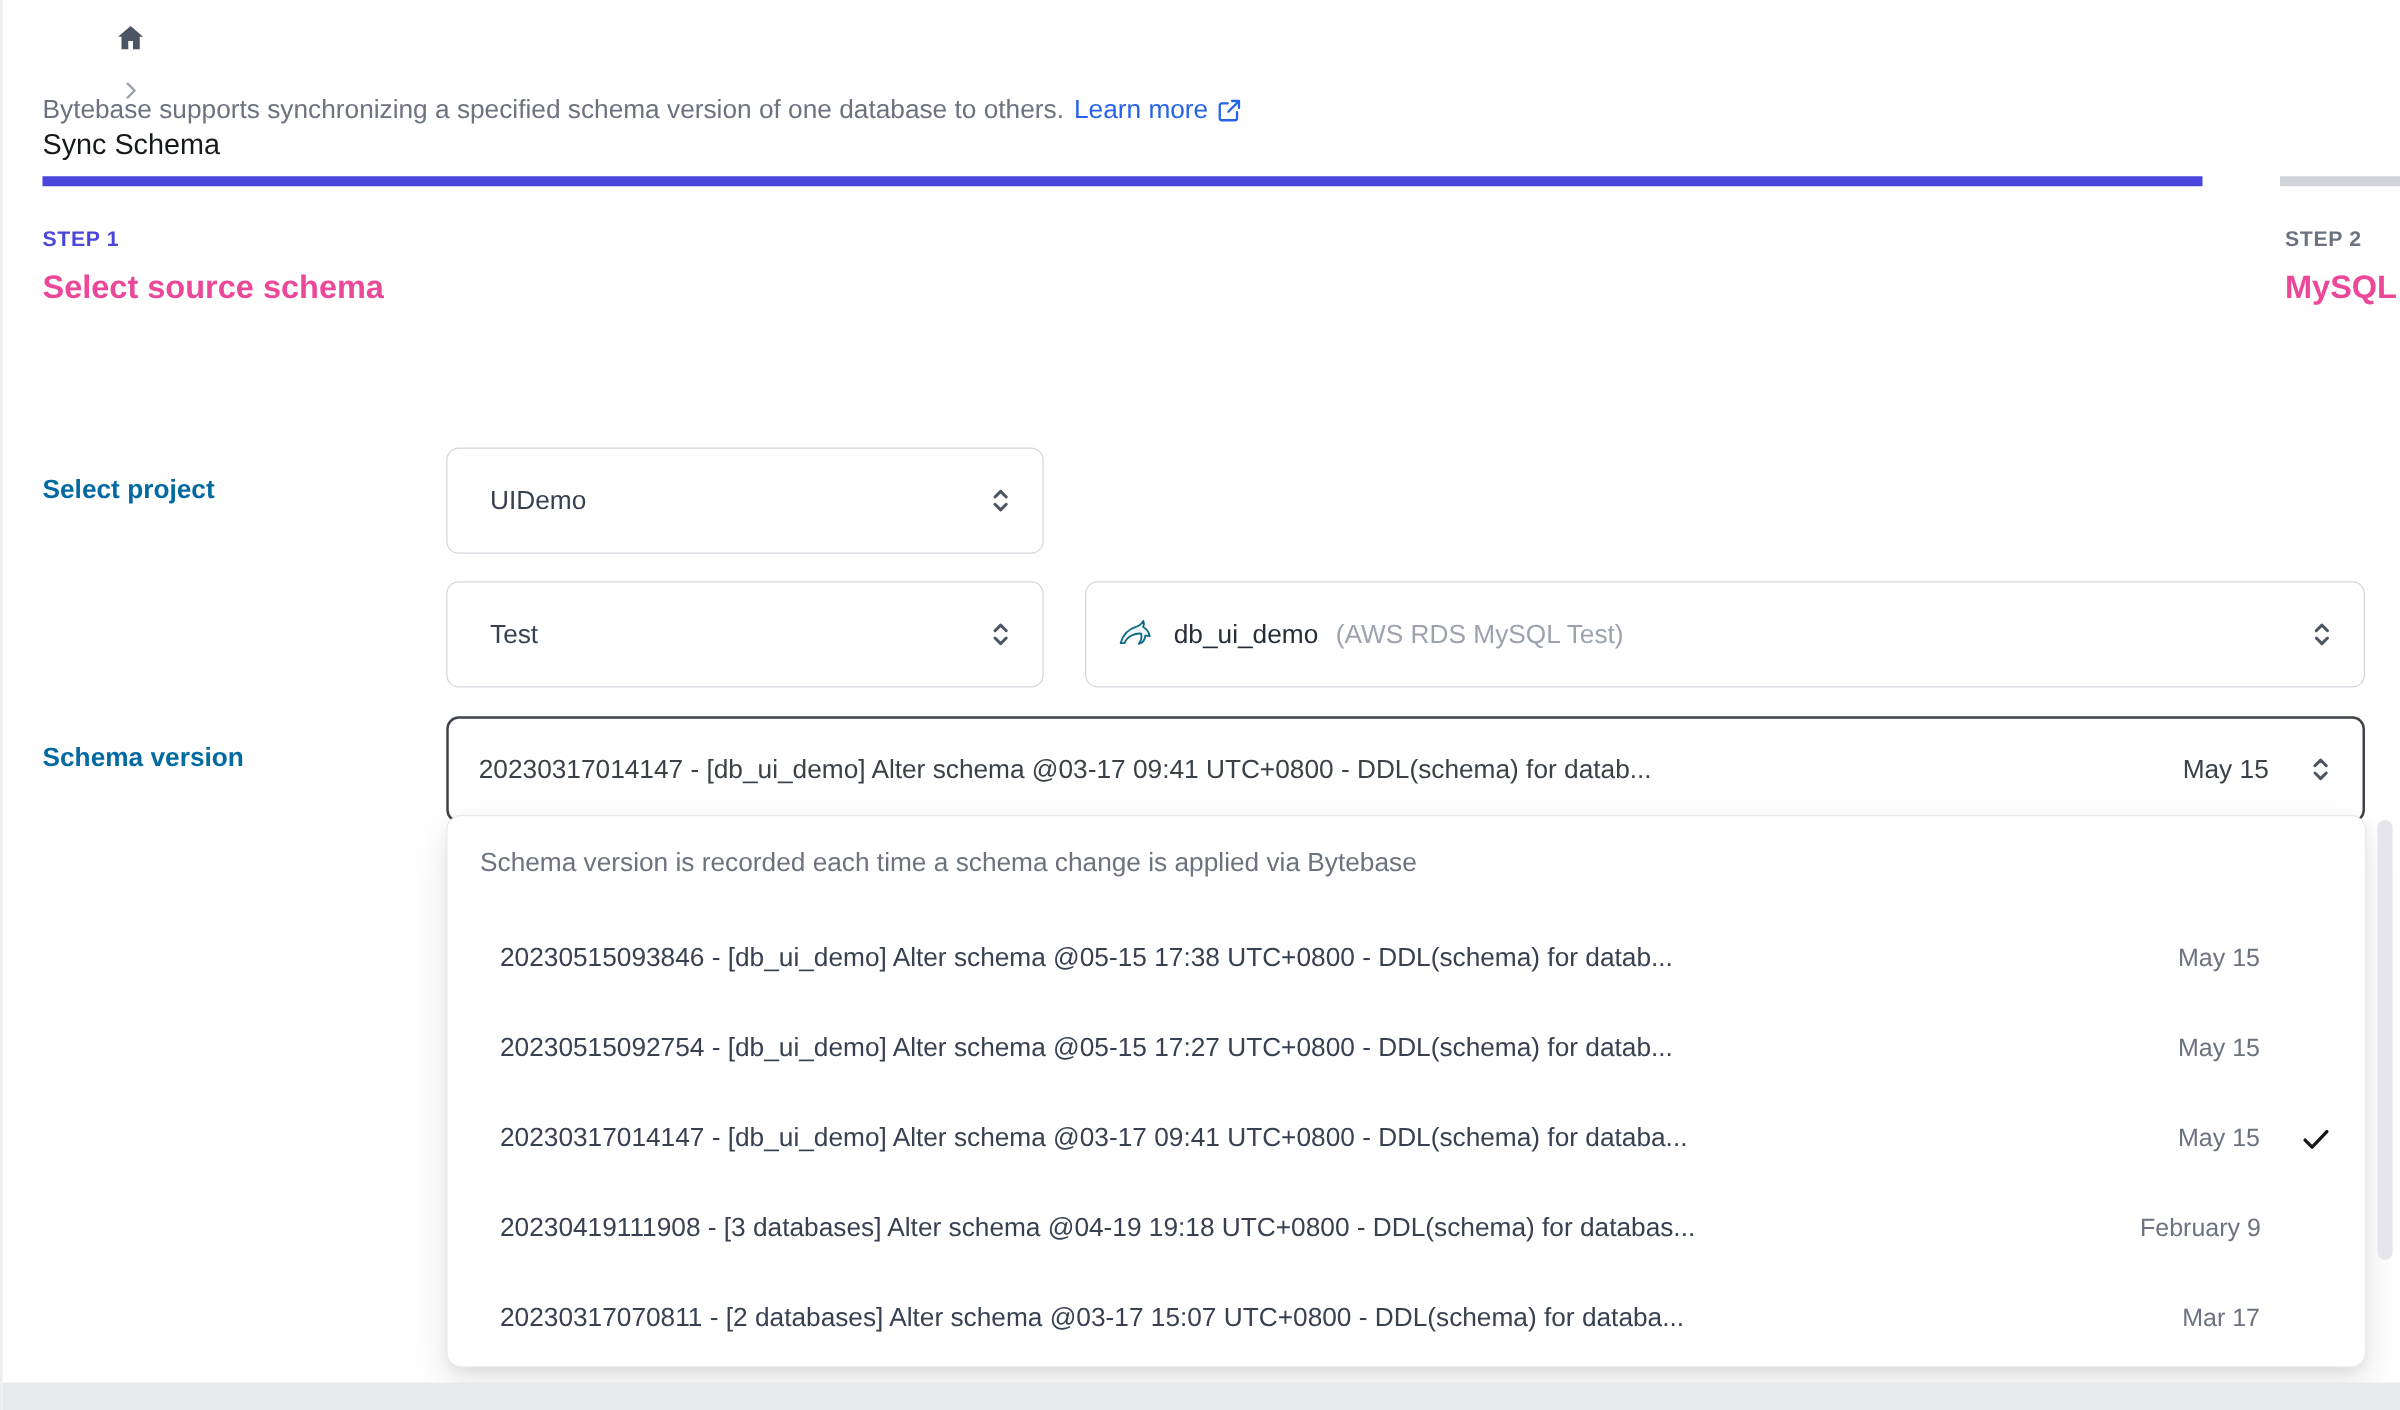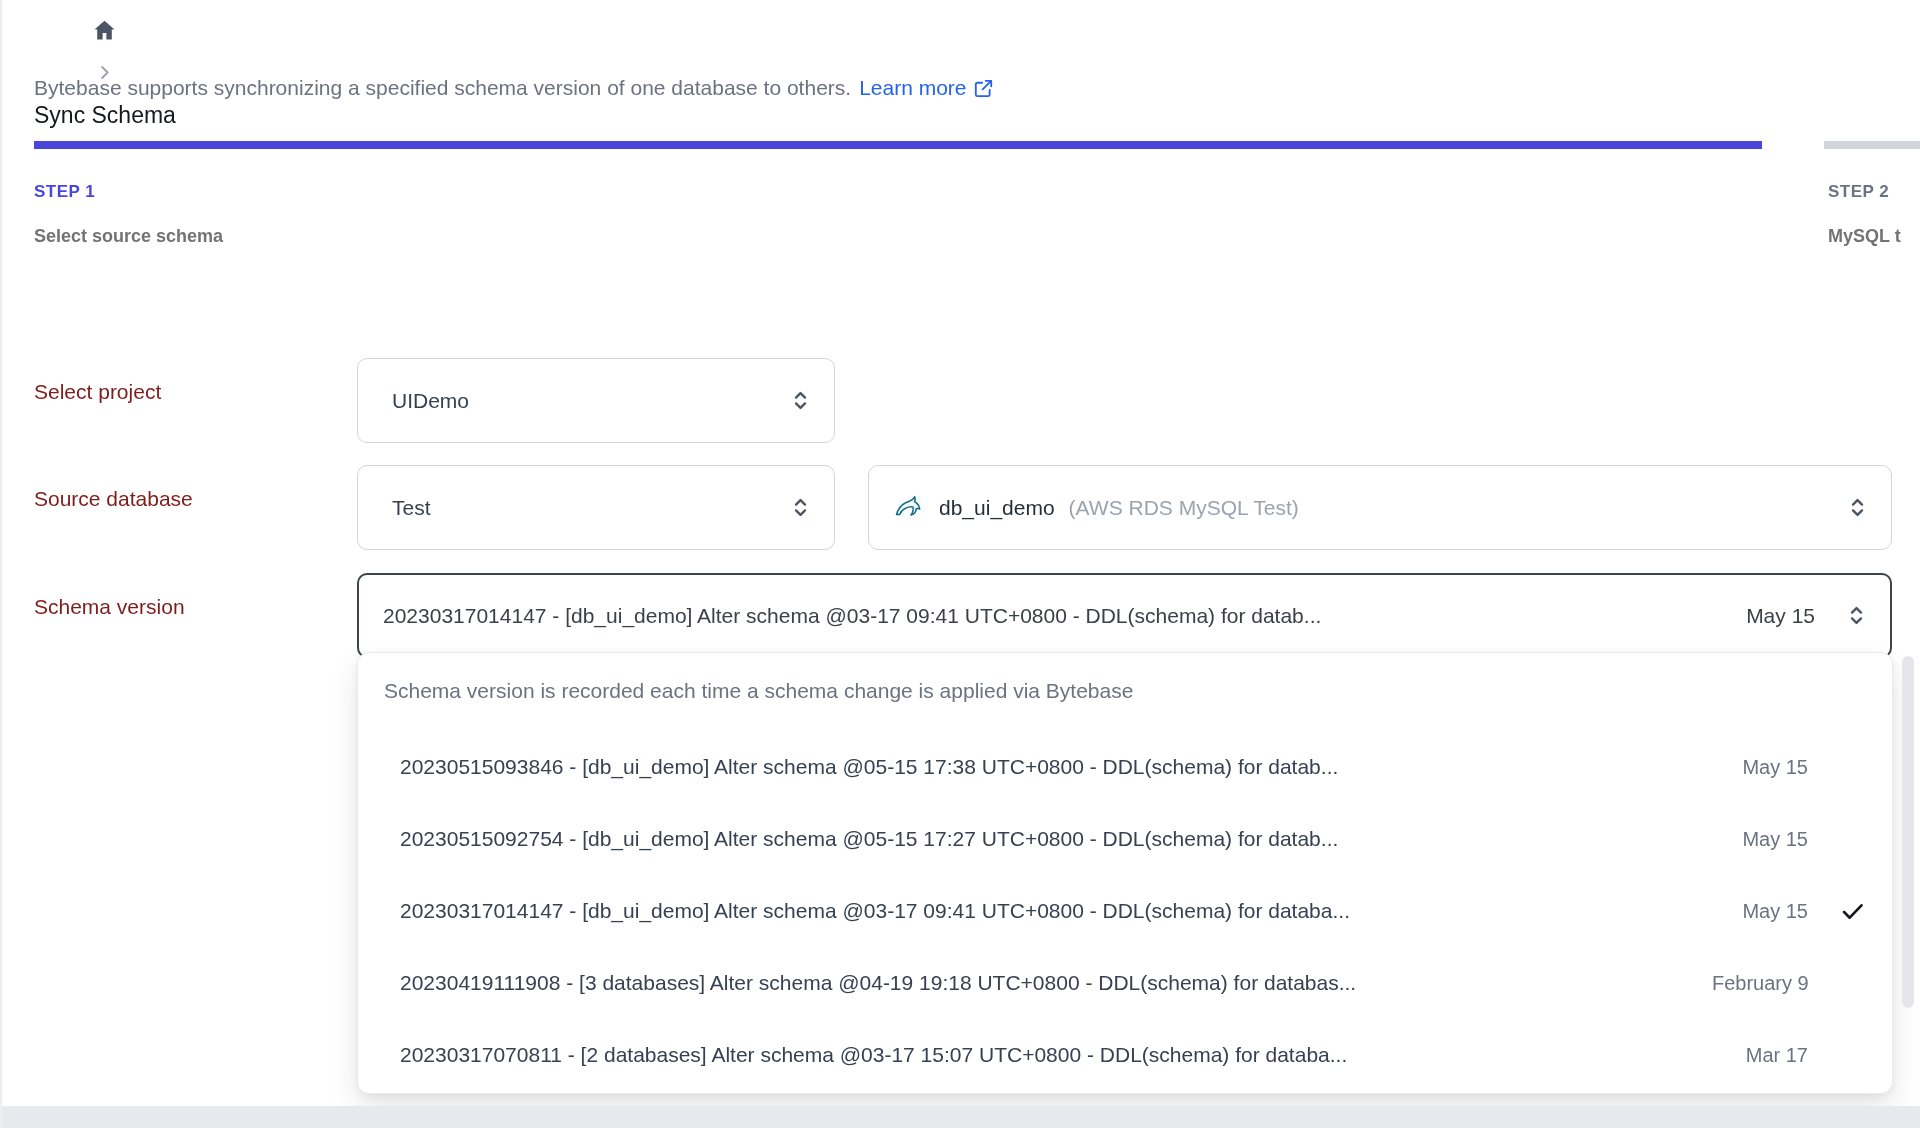--- a/index.html
+++ b/index.html
@@ -14,28 +14,28 @@
   .crumb-title { font-size:23px; font-weight:500; color:#15181d; }
   
   .desc { position:absolute; left:32px; top:76px; font-size:21px; color:#6b7280; display:flex; align-items:flex-end; gap:8px; white-space:nowrap; }
   .learn-link { color:#2563eb; text-decoration:none; display:inline-flex; align-items:center; gap:6px; cursor:pointer; }
   
   .bar { position:absolute; top:141px; height:8px; }
   .bar-active { left:32px; width:1728px; background:#4a46dc; }
   .bar-inactive { left:1822px; width:98px; background:#d1d5db; }
   .step { position:absolute; top:182px; }
   .step-id { font-size:17px; font-weight:700; letter-spacing:.5px; }
-  .step-title { margin-top:24px; font-size:18px; font-weight:700; color:#737373; white-space:nowrap; }
+  .step-title { margin-top:12px; font-size:26px; font-weight:700; color:#ec4899; white-space:nowrap; }
   .step-1 { left:32px; }
   .step-1 .step-id { color:#4a46dc; }
   .step-2 { left:1826px; }
   .step-2 .step-id { color:#6b7280; }
   
   .field-label { position:absolute; left:32px; height:67px; display:flex; align-items:center;
-                 font-size:21px; font-weight:400; color:#7f1d1d; }
+                 font-size:21px; font-weight:700; color:#0369a1; }
   .select { position:absolute; height:85px; background:#fff; border:1.5px solid #d2d6db;
             border-radius:10px; display:flex; align-items:center; padding:0 20px 0 34px;
             font-size:21px; color:#374151; cursor:pointer; }
   .select .grow { flex:1; white-space:nowrap; overflow:hidden; }
   .sel-project { left:355px; top:358px; width:478px; }
   .sel-env     { left:355px; top:465px; width:478px; }
   .sel-db      { left:866px; top:465px; width:1024px; padding-left:24px; }
   .sel-db .db-name { color:#262e38; margin:0 14px 0 16px; white-space:nowrap; }
   .sel-db .db-detail { color:#9ca3af; white-space:nowrap; flex:1; overflow:hidden; }
   .sel-version { left:355px; top:573px; width:1535px; padding-left:24px;
@@ -109,21 +109,20 @@
   <div class="select sel-project">
     <span class="grow">UIDemo</span>
     <span class="sel-icon">
       <svg width="27" height="27" viewBox="0 0 24 24" fill="none" stroke="#4b5563" stroke-width="2.1" stroke-linecap="round" stroke-linejoin="round">
         <path d="M8 9.4 L12 5.4 L16 9.4"></path>
           <path d="M8 14.6 L12 18.6 L16 14.6"></path>
       </svg>
     </span>
   </div>
 
-  <div class="field-label" style="top:465px">Source database</div>
   <div class="select sel-env">
     <span class="grow">Test</span>
     <span class="sel-icon">
       <svg width="27" height="27" viewBox="0 0 24 24" fill="none" stroke="#4b5563" stroke-width="2.1" stroke-linecap="round" stroke-linejoin="round">
         <path d="M8 9.4 L12 5.4 L16 9.4"></path>
           <path d="M8 14.6 L12 18.6 L16 14.6"></path>
       </svg>
     </span>
   </div>
   <div class="select sel-db">

